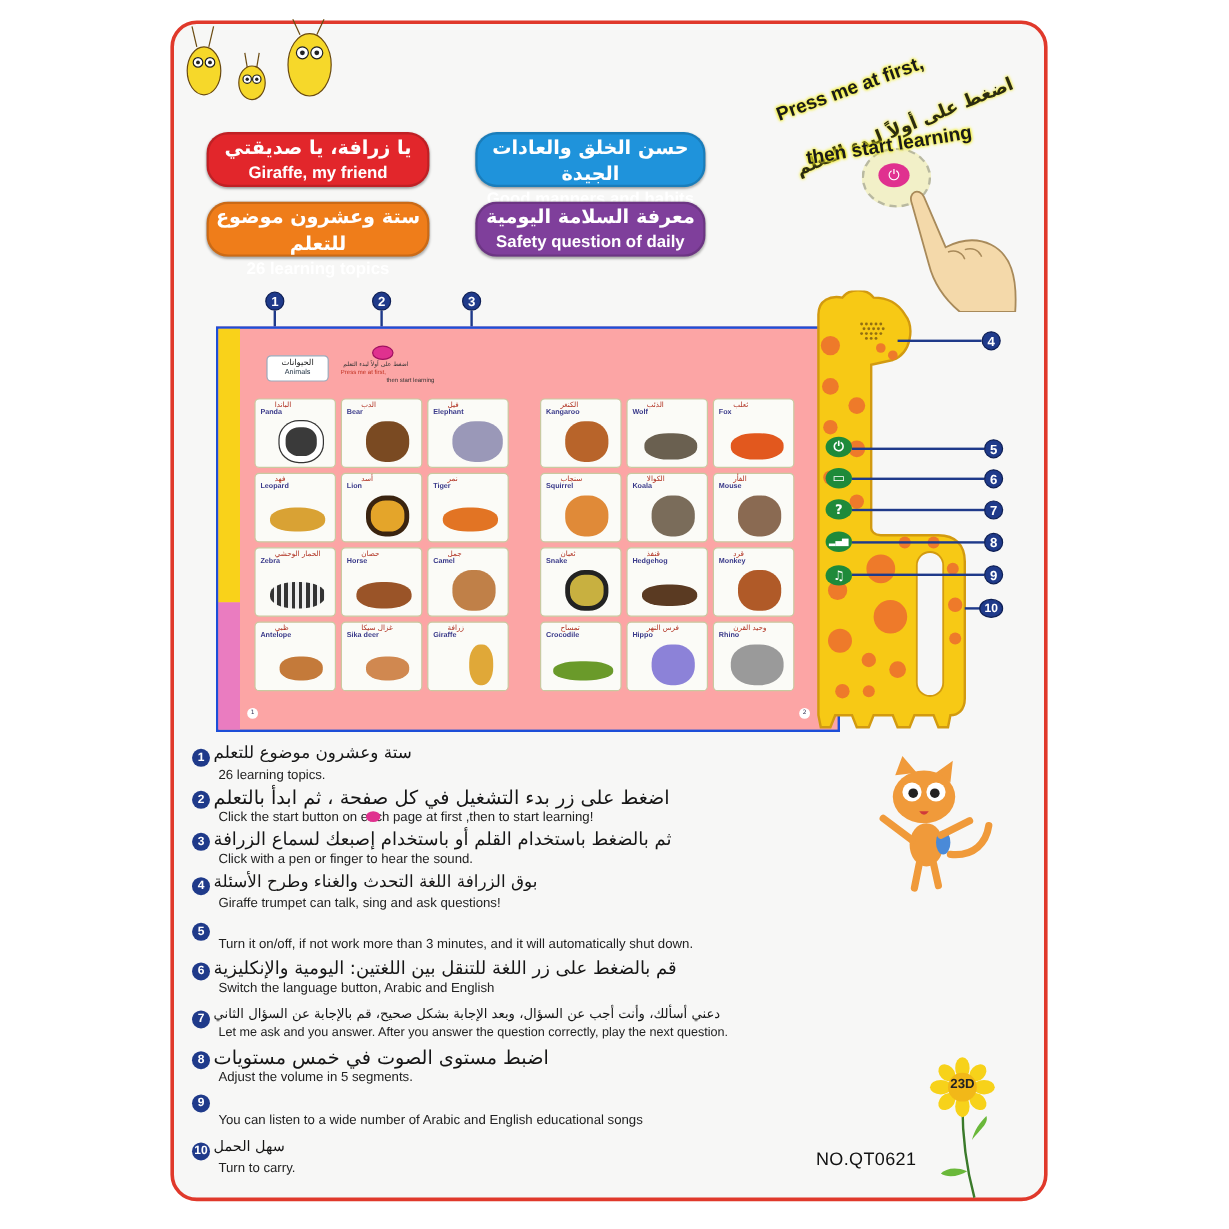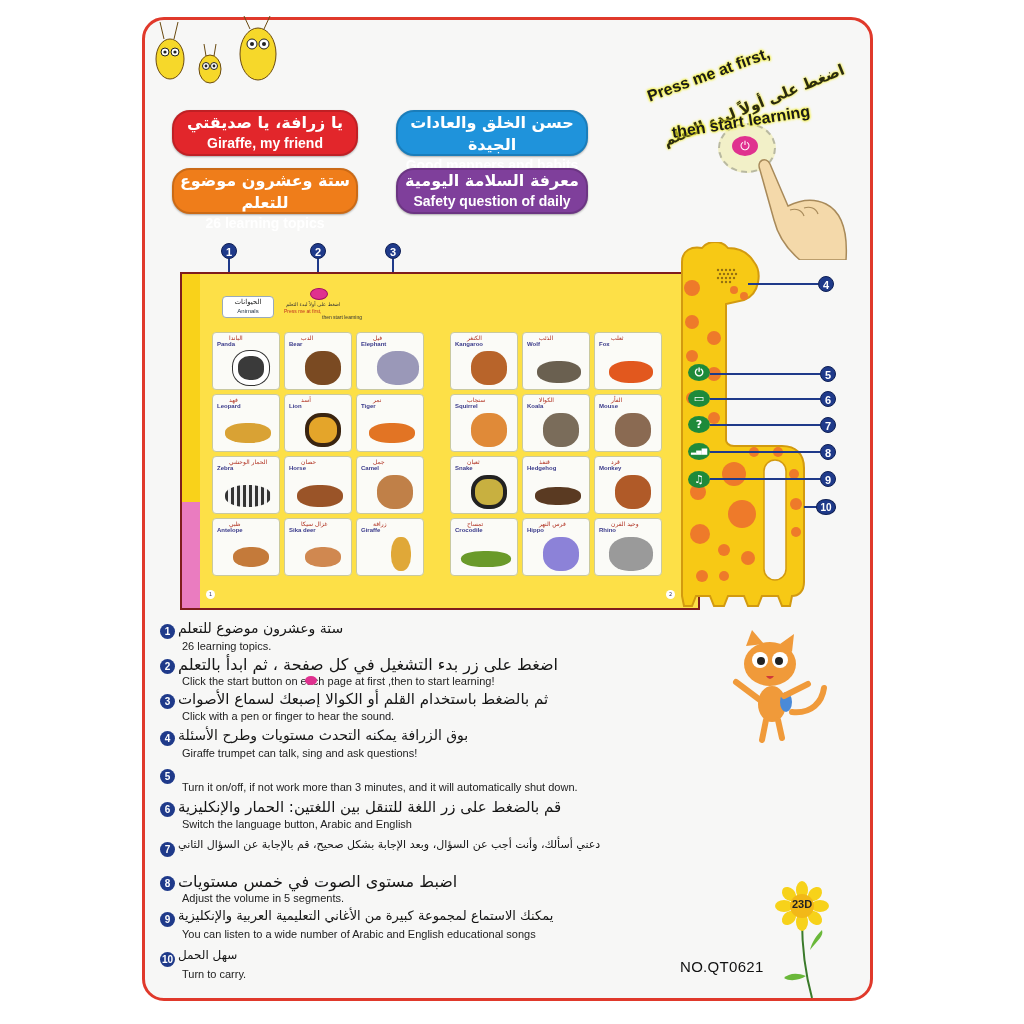--- a/index.html
+++ b/index.html
@@ -5,21 +5,21 @@
   *{box-sizing:border-box;margin:0;padding:0}
   html,body{width:1024px;height:1024px;background:#ffffff;overflow:hidden}
   body{position:relative;font-family:"DejaVu Sans",sans-serif}
   .frame{position:absolute;left:142px;top:17px;width:731px;height:984px;border:3px solid #e0392b;border-radius:22px;background:#f7f7f6}
   .giraffes{position:absolute;left:140px;top:14px;width:160px;height:72px}
   .pill{position:absolute;height:46px;border-radius:18px;color:#fff;text-align:center;border:2px solid rgba(0,0,0,0.15);box-shadow:0 1px 2px rgba(0,0,0,0.3)}
   .pill .ar{display:block;font-family:"DejaVu Sans",sans-serif;font-weight:bold;font-size:16px;line-height:22px;direction:rtl}
   .pill .en{display:block;font-family:"Liberation Sans",sans-serif;font-weight:bold;font-size:14px;line-height:18px}
   .press-ar{position:absolute;left:660px;top:40px;font-weight:bold;font-size:15px;color:#2b2b10;direction:rtl;transform:rotate(-22deg);transform-origin:right center;white-space:nowrap;text-shadow:0 0 3px #f0ea3c,0 0 2px #f0ea3c}
   .press-en{position:absolute;font-family:"Liberation Sans",sans-serif;font-weight:bold;font-size:16px;color:#1a1a1a;white-space:nowrap;text-shadow:0 0 3px #f2ee30,0 0 3px #f2ee30,0 0 2px #f2ee30}
-  .board{position:absolute;left:180px;top:272px;width:520px;height:338px;background:#fde047;border:2px solid #7f1d1d}
+  .board{position:absolute;left:180px;top:272px;width:520px;height:338px;background:#fca5a5;border:2px solid #1d4ed8}
   .board-strip-y{position:absolute;left:0;top:0;width:18px;height:228px;background:#f9d21a}
   .board-strip-p{position:absolute;left:0;top:228px;width:18px;height:106px;background:#ea7cc0}
   .card{position:absolute;width:68px;height:58px;background:#fbfbf7;border-radius:4px;border:1px solid #c9c9a0}
   .card .lbl{position:absolute;left:4px;top:8px;font-family:"Liberation Sans",sans-serif;font-size:6px;color:#3a3a8a;font-weight:bold}
   .card .lbl-ar{position:absolute;left:16px;top:1px;font-size:6px;color:#b03020;direction:rtl}
   .card .pic{position:absolute;left:20px;top:18px;width:36px;height:34px;border-radius:45%}
   .callout{position:absolute;width:16px;height:16px;border-radius:50%;background:#1f3a8a;color:#fff;font-family:"Liberation Sans",sans-serif;font-weight:bold;font-size:11px;line-height:16px;text-align:center;border:1px solid #0e1f55}
   .callout.wide{width:20px;font-size:10px}
   .leader{position:absolute;background:#1f3a8a}
   .gbtn{position:absolute;width:22px;height:17px;border-radius:50%;background:#1e8a3a;color:#fff;font-size:11px;line-height:17px;text-align:center;font-weight:bold}
@@ -327,49 +327,49 @@
     <span class="en">26 learning topics.</span>
   </div>
 <div class="instr" style="top:655px;height:36px">
     <span class="num">2</span>
     <span class="ar" style="font-size:16px">اضغط على زر بدء التشغيل في كل صفحة ، ثم ابدأ بالتعلم</span>
     <span class="en">Click the start button on each page      at first ,then to start learning!</span>
   </div>
 <div style="position:absolute;left:305px;top:676px;width:12px;height:9px;border-radius:50%;background:#e0318f"></div>
 <div class="instr" style="top:690px;height:36px">
     <span class="num">3</span>
-    <span class="ar" style="font-size:15px">ثم بالضغط باستخدام القلم أو الكوالا إصبعك لسماع الأصوات</span>
+    <span class="ar" style="font-size:15px">ثم بالضغط باستخدام القلم أو باستخدام إصبعك لسماع الزرافة</span>
     <span class="en">Click with a pen or finger to hear the sound.</span>
   </div>
 <div class="instr" style="top:727px;height:36px">
     <span class="num">4</span>
-    <span class="ar">بوق الزرافة يمكنه التحدث مستويات وطرح الأسئلة</span>
+    <span class="ar">بوق الزرافة اللغة التحدث والغناء وطرح الأسئلة</span>
     <span class="en">Giraffe trumpet can talk, sing and ask questions!</span>
   </div>
 <div class="instr" style="top:765px;height:36px">
     <span class="num">5</span>
     <span class="en" style="top:16px">Turn it on/off, if  not work  more than 3 minutes, and it will automatically shut down.</span>
   </div>
 <div class="instr" style="top:798px;height:36px">
     <span class="num">6</span>
-    <span class="ar" style="font-size:15px">قم بالضغط على زر اللغة للتنقل بين اللغتين: الحمار والإنكليزية</span>
+    <span class="ar" style="font-size:15px">قم بالضغط على زر اللغة للتنقل بين اللغتين: اليومية والإنكليزية</span>
     <span class="en">Switch the language button, Arabic and English</span>
   </div>
 <div class="instr" style="top:838px;height:36px">
     <span class="num">7</span>
     <span class="ar" style="font-size:11px">دعني أسألك، وأنت أجب عن السؤال، وبعد الإجابة بشكل صحيح، قم بالإجابة عن السؤال الثاني</span>
+    <span class="en" style="top:16px;font-size:10.5px">Let me ask and you answer. After you answer the question correctly, play the next question.</span>
   </div>
 <div class="instr" style="top:872px;height:36px">
     <span class="num">8</span>
     <span class="ar" style="font-size:16px">اضبط مستوى الصوت في خمس مستويات</span>
     <span class="en">Adjust the volume in 5 segments.</span>
   </div>
 <div class="instr" style="top:908px;height:36px">
     <span class="num">9</span>
-    <span class="ar" style="font-size:13px">يمكنك الاستماع لمجموعة كبيرة من الأغاني التعليمية العربية والإنكليزية</span>
     <span class="en">You can listen to a wide number of Arabic and English educational songs</span>
   </div>
 <div class="instr" style="top:948px;height:36px">
     <span class="num">10</span>
     <span class="ar" style="font-size:12px">سهل الحمل</span>
     <span class="en">Turn to carry.</span>
   </div>
 
 <svg class="cat" viewBox="0 0 110 130">
   <path d="M70 90 C90 92 100 80 102 66" stroke="#f09a3a" stroke-width="6" fill="none" stroke-linecap="round"></path>

